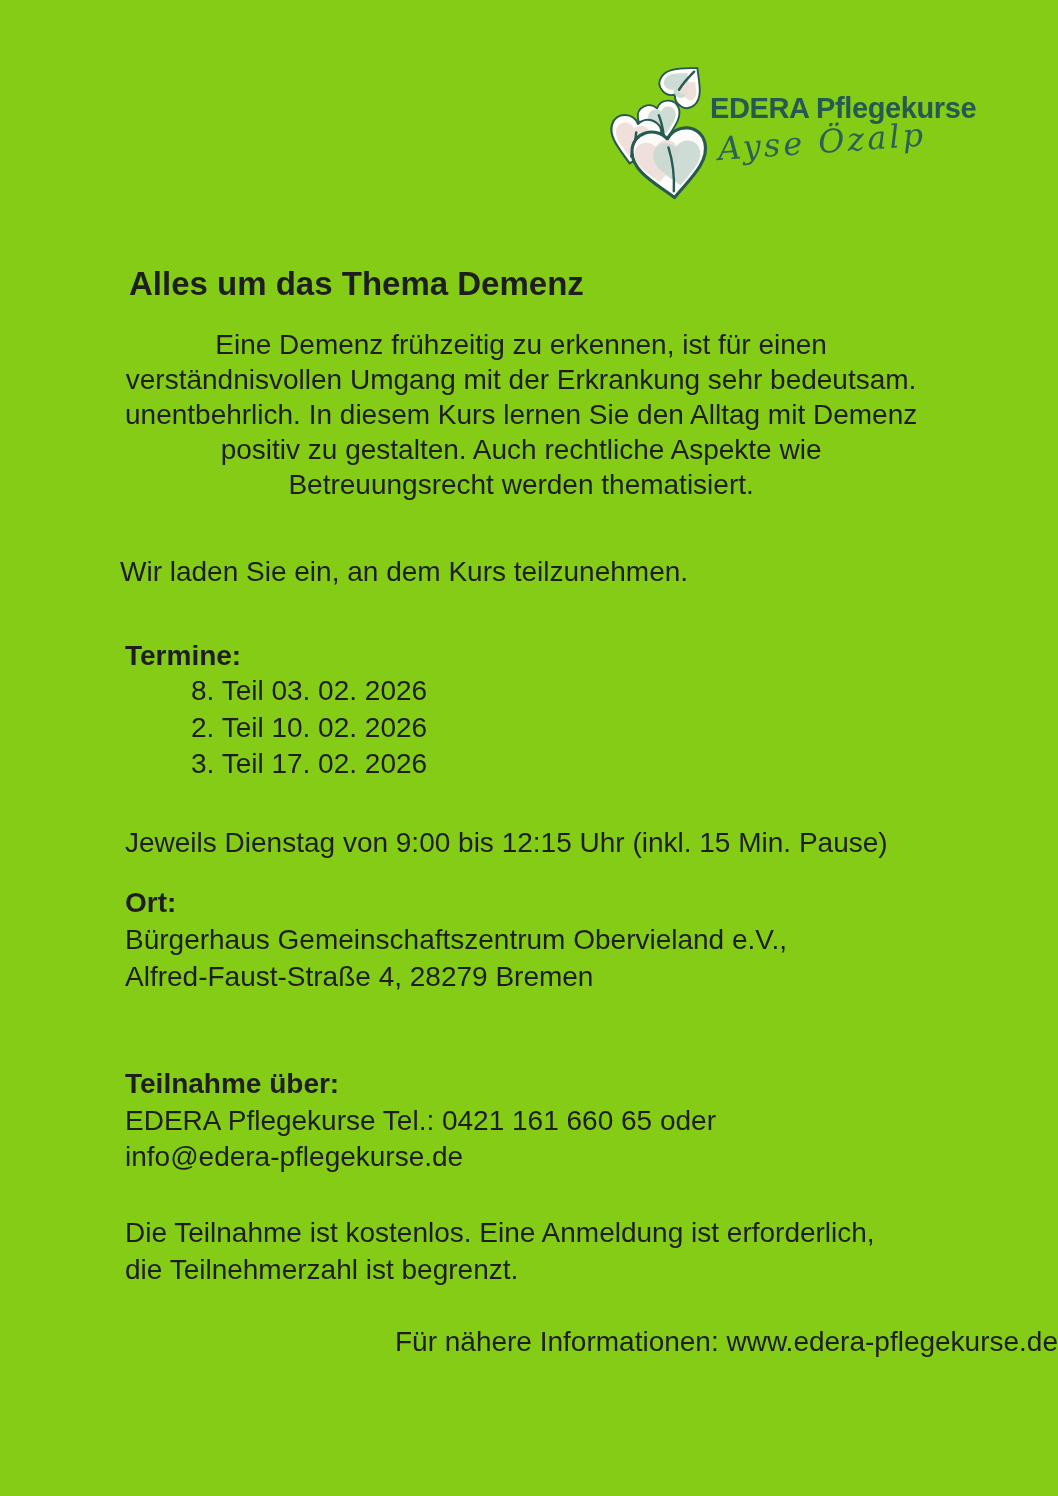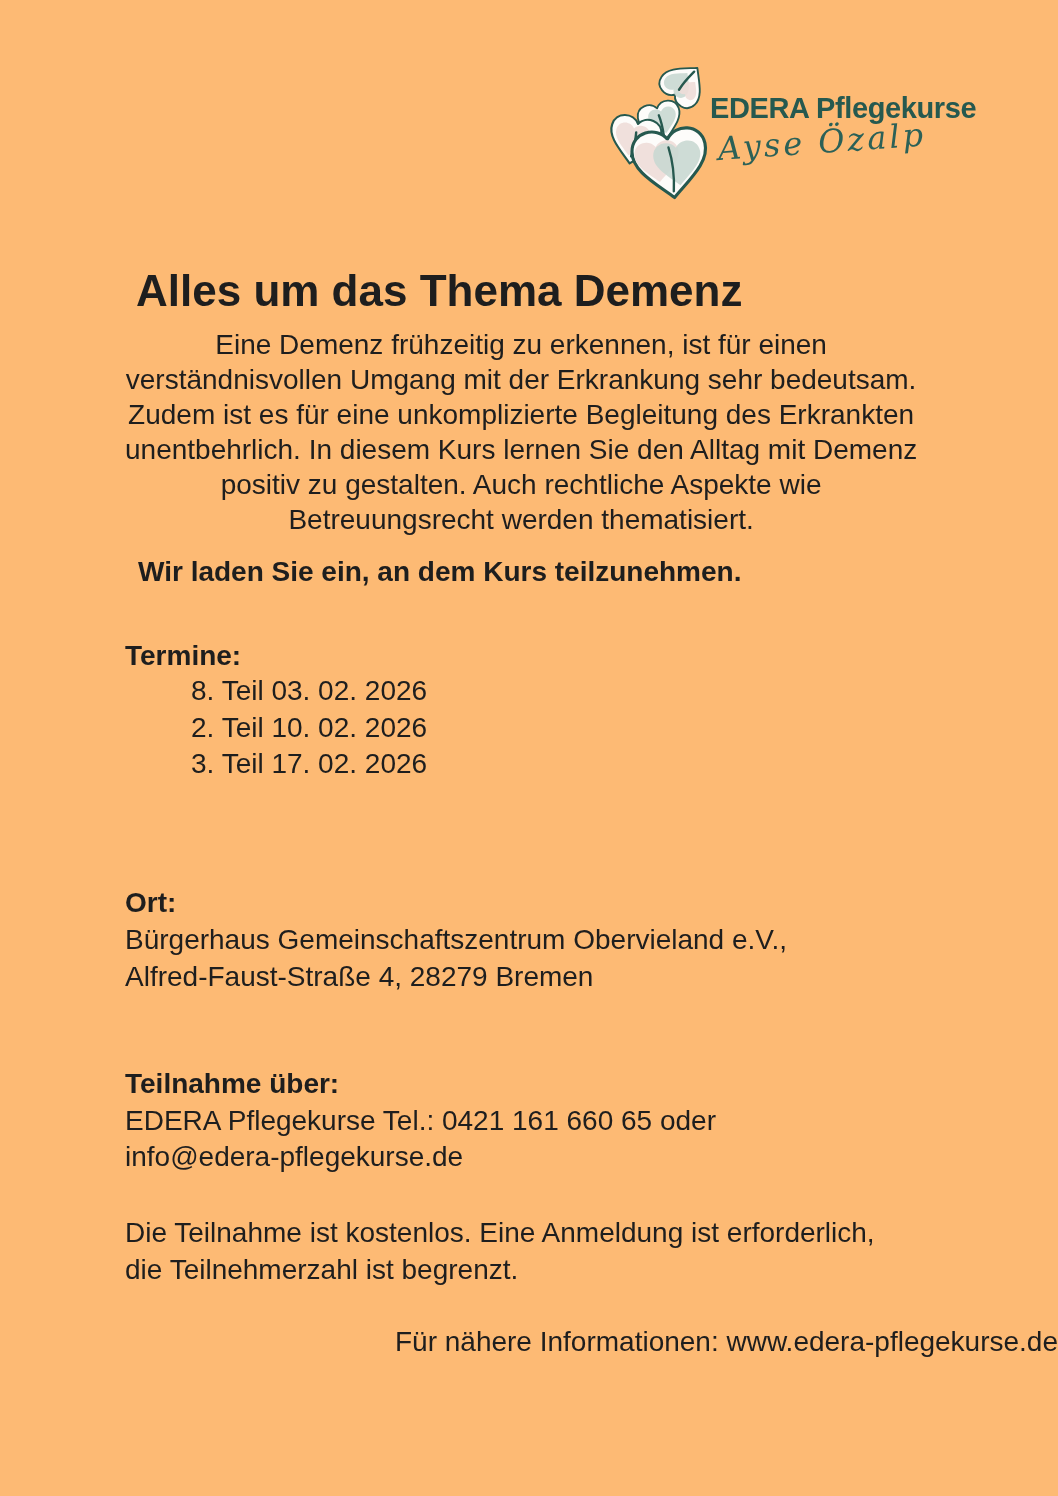--- a/index.html
+++ b/index.html
@@ -1,20 +1,20 @@
 <!DOCTYPE html>
 <html lang="de"><head>
 <meta charset="utf-8">
 <style>
   html, body { margin: 0; padding: 0; background: #ffffff; }
   .page {
     position: relative;
     width: 1058px;
     height: 1496px;
-    background: #fdba74;
+    background: #84cc16;
     font-family: "Liberation Sans", "DejaVu Sans", sans-serif;
     color: #1e1e1e;
     overflow: hidden;
   }
   .abs { position: absolute; }
   .body-text { font-size: 28px; line-height: 35px; white-space: nowrap; }
   .b { font-weight: bold; }
 
   
   #logo { left: 606px; top: 56px; width: 350px; height: 150px; }
@@ -29,23 +29,23 @@
     font-family: "DejaVu Serif", serif; font-style: italic;
     font-size: 32px; letter-spacing: 3px; color: #2c6157;
     transform: rotate(-4deg); transform-origin: left center;
     white-space: nowrap;
   }
   .leaf-outline { stroke: #26594f; stroke-width: 3; stroke-linejoin: round; vector-effect: non-scaling-stroke; }
   .leaf-wash { stroke: none; opacity: 0.9; }
   .leaf-vein { stroke: #26594f; stroke-width: 2.4; fill: none; stroke-linecap: round; vector-effect: non-scaling-stroke; }
 
   
-  #title { left: 125px; top: 260px; margin: 11px; font-size: 44px; line-height: 40px; font-weight: bold; white-space: nowrap; }
+  #title { left: 125px; top: 260px; margin: 4px; font-size: 33px; line-height: 40px; font-weight: bold; white-space: nowrap; }
   #intro { left: 125px; top: 327px; text-align: center; }
-  #invitation { left: 138px; top: 554px; font-weight: bold; }
+  #invitation { left: 120px; top: 554px; }
   #termine-label { left: 125px; top: 638px; }
   #termine-list { left: 191px; top: 673px; line-height: 36.6px; }
   #schedule { left: 125px; top: 825px; }
   #ort { left: 125px; top: 884px; line-height: 37px; }
   #anmeldung { left: 125px; top: 1066px; line-height: 36.6px; }
   #teilnahme { left: 125px; top: 1214px; line-height: 37px; }
   #footer { left: 0; top: 1324px; width: 100%; text-align: right; }
 </style>
 </head>
 <body>
@@ -86,35 +86,35 @@
     </svg>
     <div id="brand">EDERA Pflegekurse</div>
     <div id="signature">Ayse Özalp</div>
   </div>
 
   <h1 id="title" class="abs">Alles um das Thema Demenz</h1>
 
   <div id="intro" class="abs body-text">
     <div>Eine Demenz frühzeitig zu erkennen, ist für einen</div>
     <div>verständnisvollen Umgang mit der Erkrankung sehr bedeutsam.</div>
-    <div>Zudem ist es für eine unkomplizierte Begleitung des Erkrankten</div>
     <div>unentbehrlich. In diesem Kurs lernen Sie den Alltag mit Demenz</div>
     <div>positiv zu gestalten. Auch rechtliche Aspekte wie</div>
     <div>Betreuungsrecht werden thematisiert.</div>
   </div>
 
   <div id="invitation" class="abs body-text">Wir laden Sie ein, an dem Kurs teilzunehmen.</div>
 
   <div id="termine-label" class="abs body-text b">Termine:</div>
   <div id="termine-list" class="abs body-text">
     <div>8. Teil 03. 02. 2026</div>
     <div>2. Teil 10. 02. 2026</div>
     <div>3. Teil 17. 02. 2026</div>
   </div>
 
+  <div id="schedule" class="abs body-text">Jeweils Dienstag von 9:00 bis 12:15 Uhr (inkl. 15 Min. Pause)</div>
 
   <div id="ort" class="abs body-text">
     <div class="b">Ort:</div>
     <div>Bürgerhaus Gemeinschaftszentrum Obervieland e.V.,</div>
     <div>Alfred-Faust-Straße 4, 28279 Bremen</div>
   </div>
 
   <div id="anmeldung" class="abs body-text">
     <div class="b">Teilnahme über:</div>
     <div>EDERA Pflegekurse Tel.: 0421 161 660 65 oder</div>

